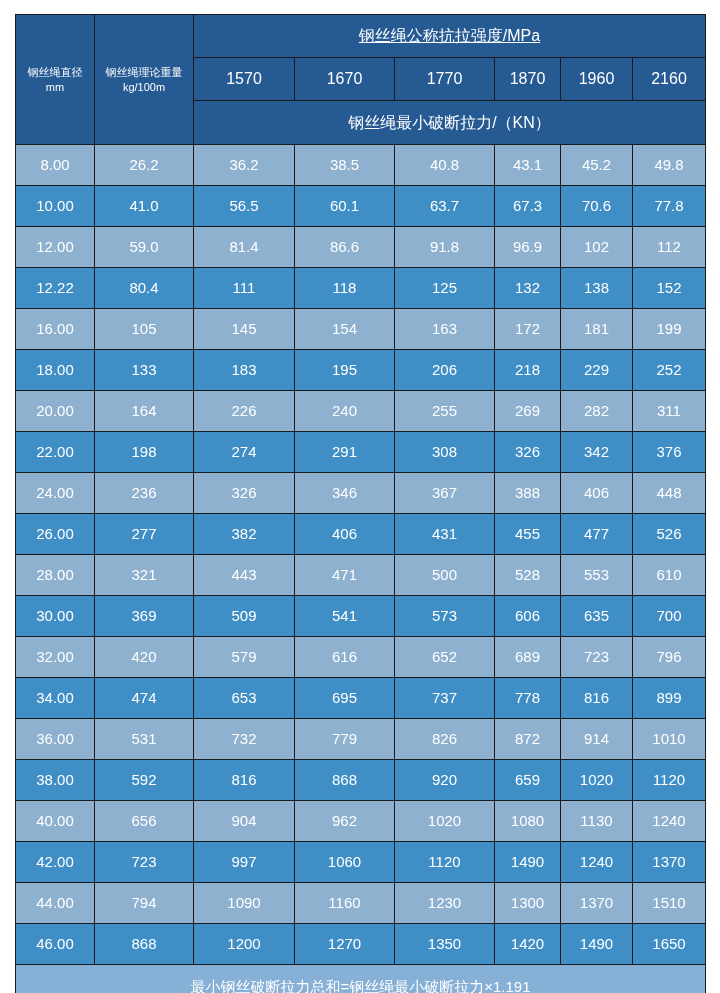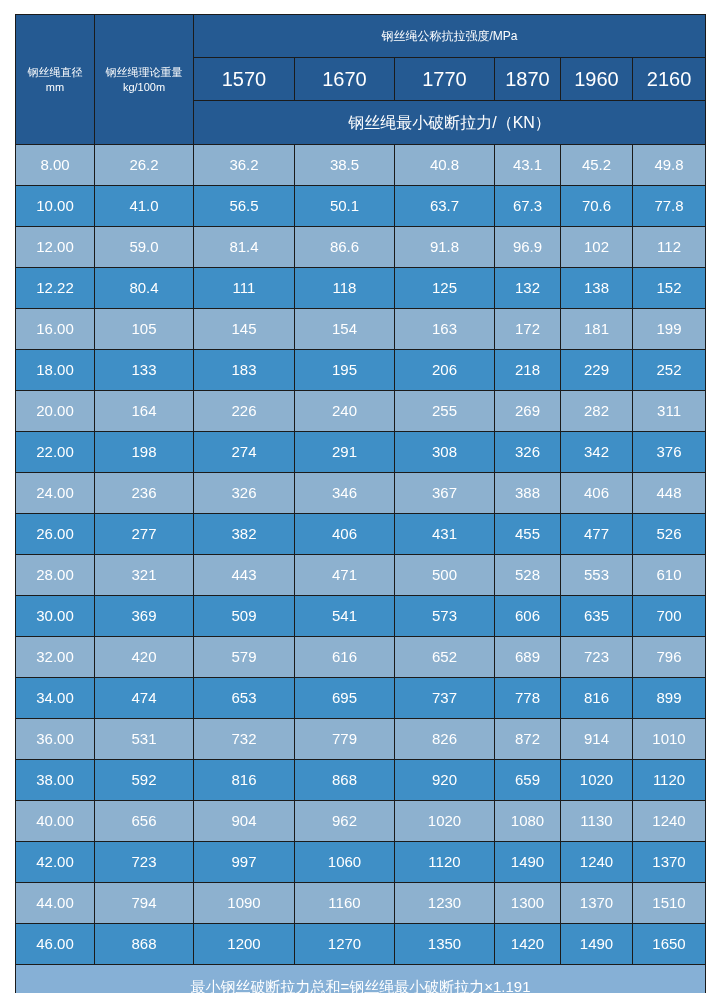--- a/index.html
+++ b/index.html
@@ -48,30 +48,31 @@
 
   thead td {
     background: #255a92;
     font-size: 15px;
   }
   thead td.head-stub {
     font-size: 11px;
     padding: 16px 4px;
   }
   thead td.head-span {
-    font-size: 12px;
+    font-size: 16px;
     height: 42px;
+    text-decoration: underline;
   }
   thead td.head-strength {
     font-size: 16px;
     height: 43px;
     margin-top: 31px;
   }
   thead td.head-num {
-    font-size: 20px;
+    font-size: 16px;
     height: 42px;
   }
 
   tbody td {
     height: 40px;
     font-size: 15px;
   }
   tbody tr.row-light td { background: #8db1cf; }
   tbody tr.row-dark  td { background: #3f8fc6; }
 
@@ -122,21 +123,21 @@
           <td>38.5</td>
           <td>40.8</td>
           <td>43.1</td>
           <td>45.2</td>
           <td>49.8</td>
         </tr>
         <tr class="row-dark">
           <td>10.00</td>
           <td>41.0</td>
           <td>56.5</td>
-          <td>50.1</td>
+          <td>60.1</td>
           <td>63.7</td>
           <td>67.3</td>
           <td>70.6</td>
           <td>77.8</td>
         </tr>
         <tr class="row-light">
           <td>12.00</td>
           <td>59.0</td>
           <td>81.4</td>
           <td>86.6</td>

